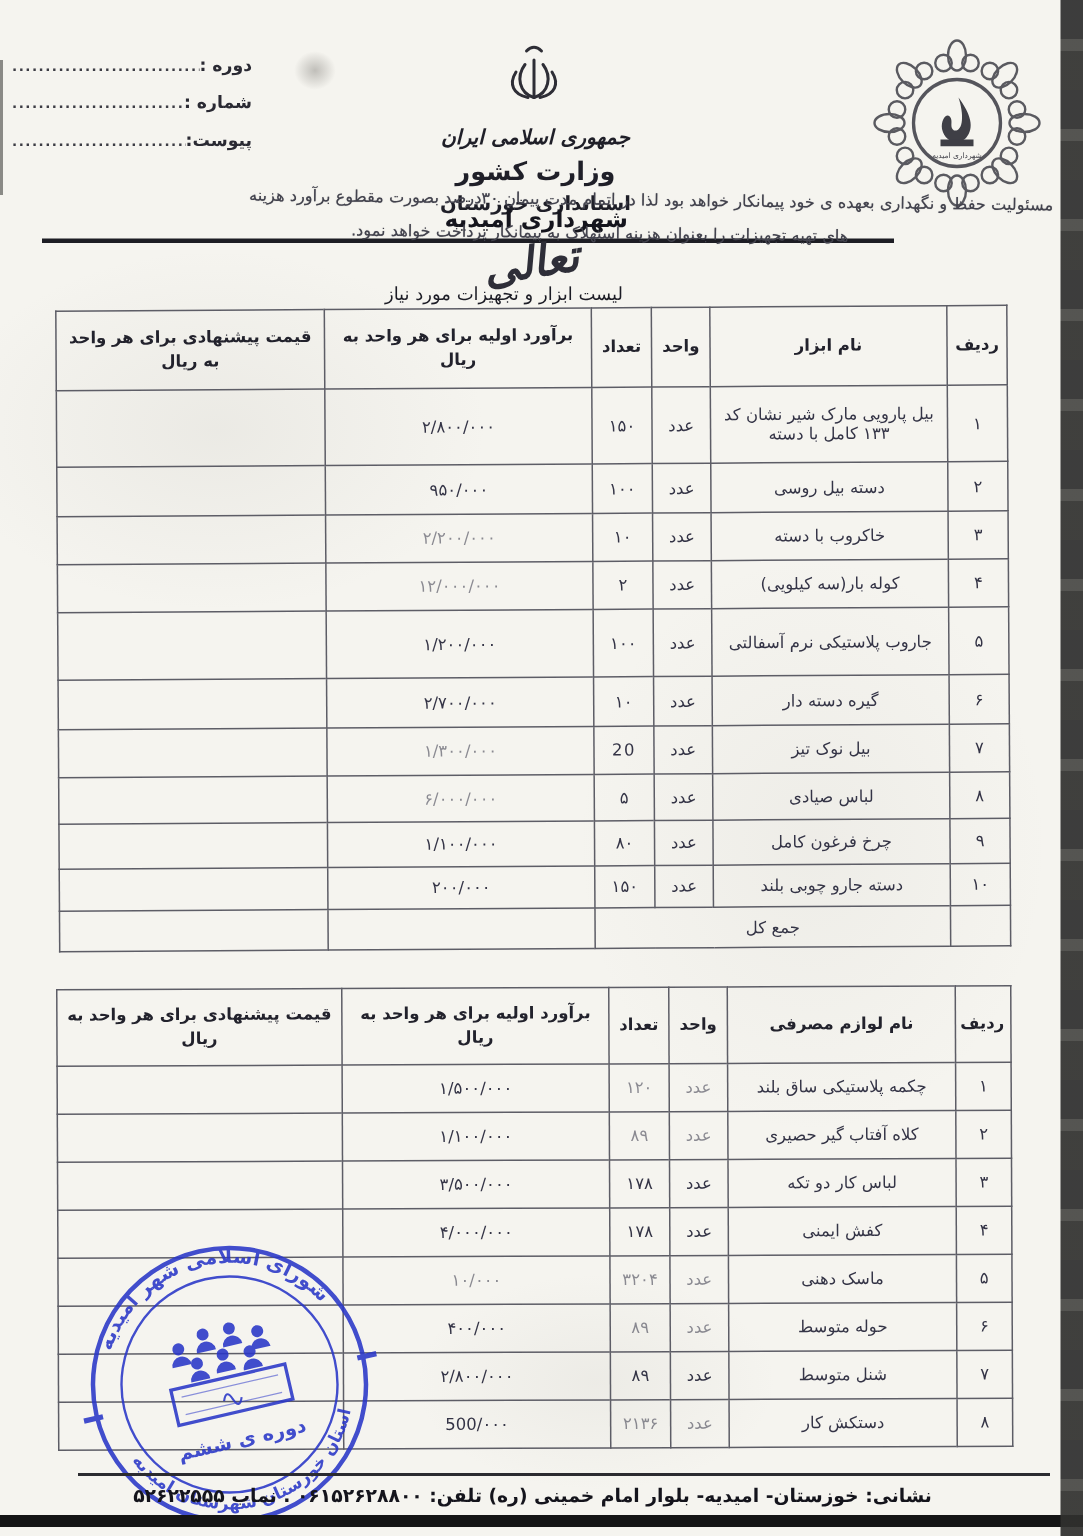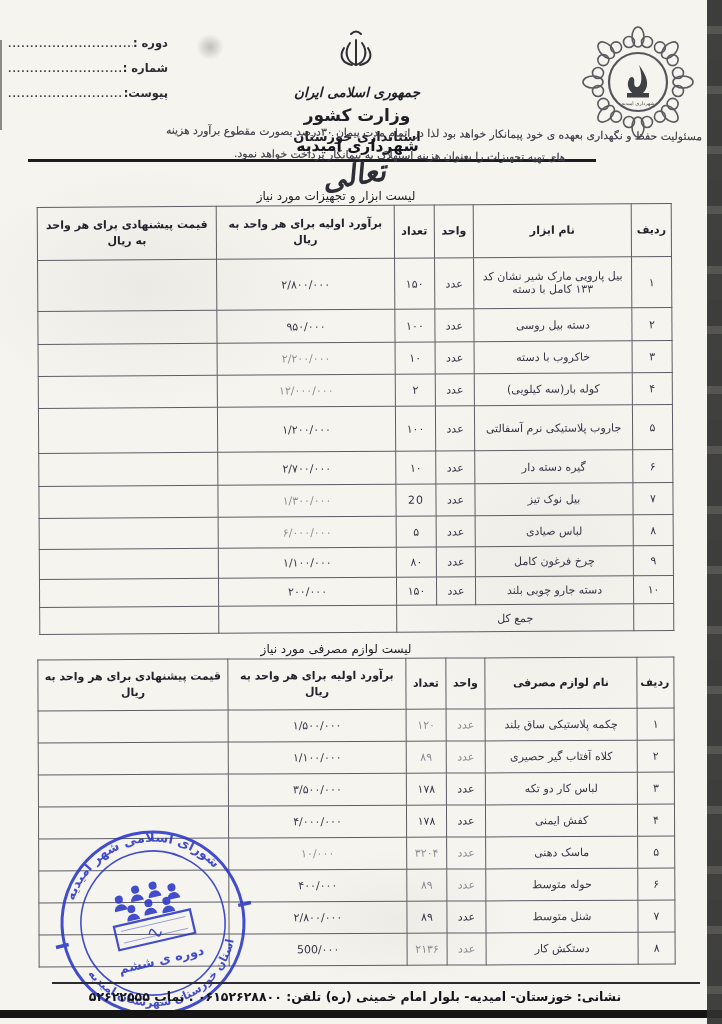--- a/index.html
+++ b/index.html
@@ -254,21 +254,20 @@
         </tr>
         <tr>
           <td></td>
           <td class="c-total" colspan="3">جمع کل</td>
           <td></td>
           <td></td>
         </tr>
       </tbody>
   </table>
 
-  <div class="tbl-title t2">لیست لوازم مصرفی مورد نیاز</div>
   <table class="grid tpos2">
     <colgroup>
       <col style="width:37px">
         <col style="width:152px">
         <col style="width:39px">
       <col style="width:40px">
         <col style="width:178px">
         <col style="width:190px">
     </colgroup>
     <thead>

